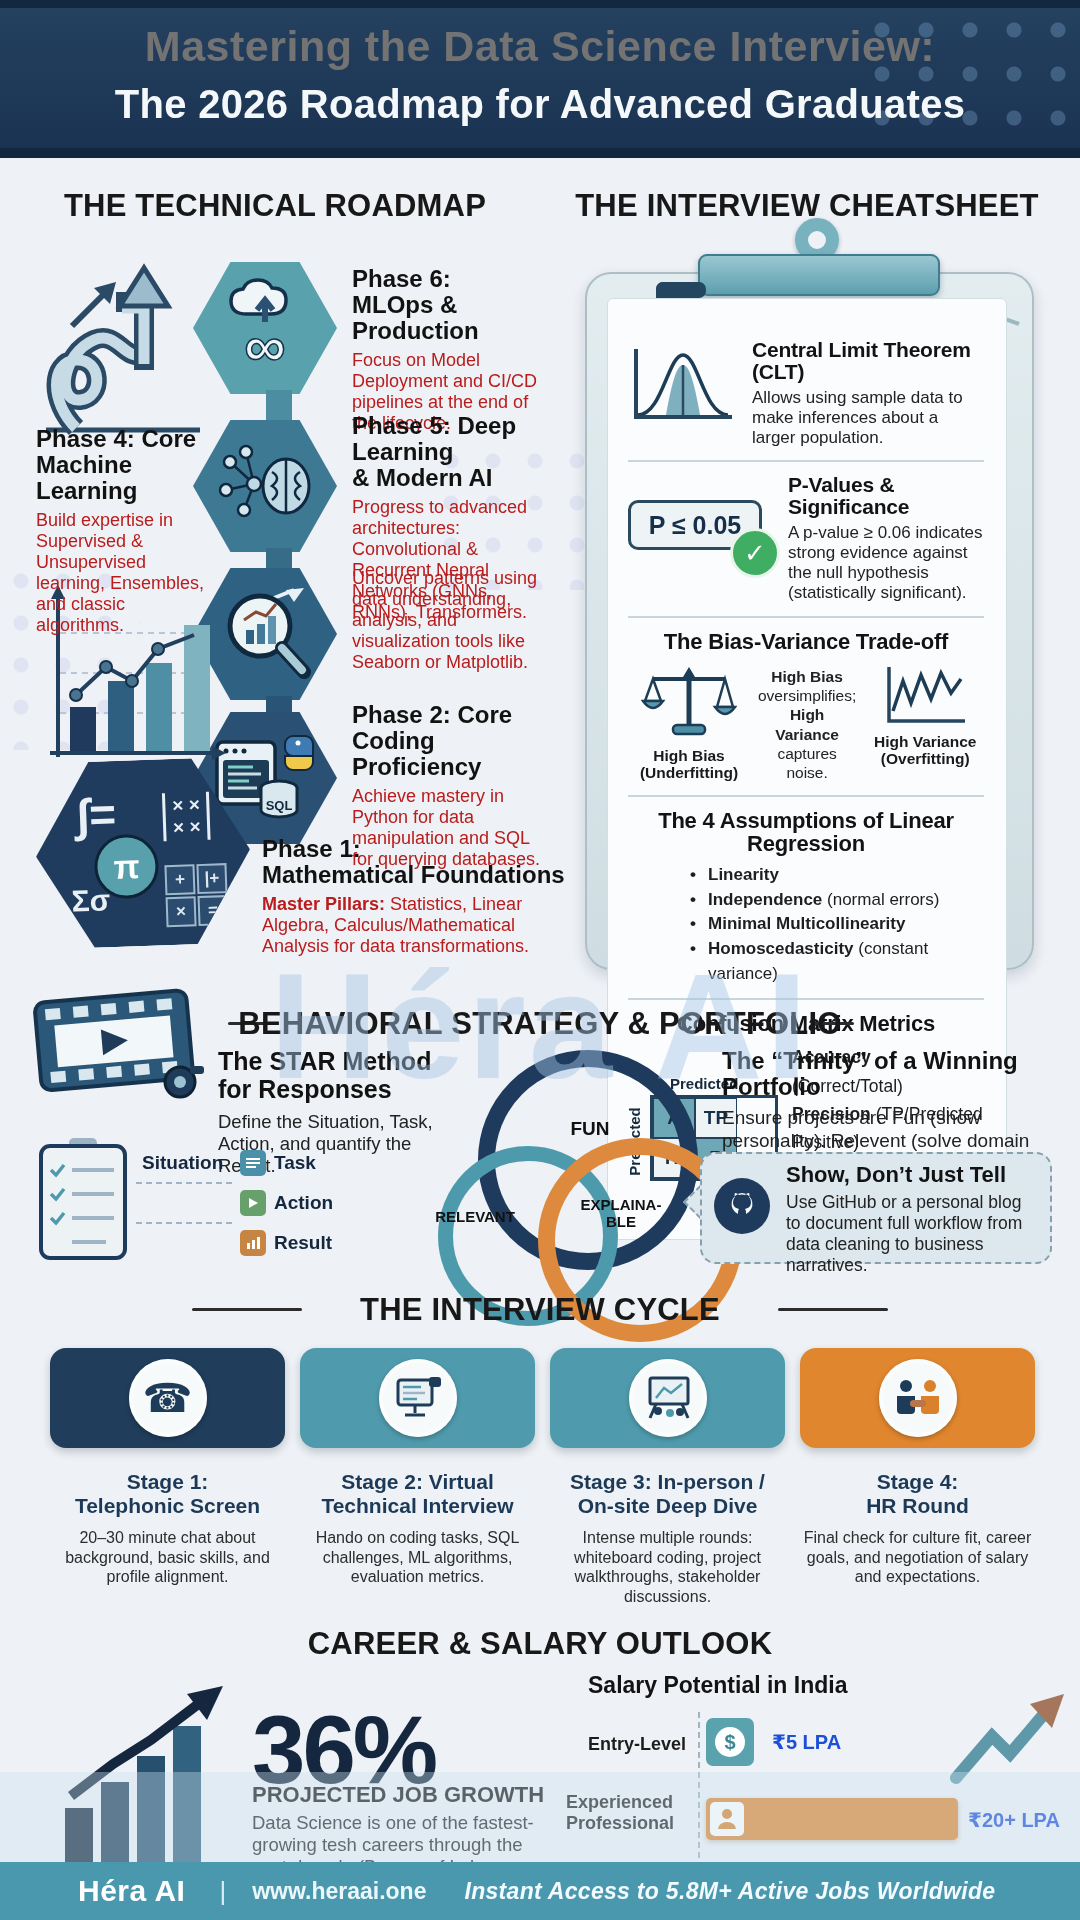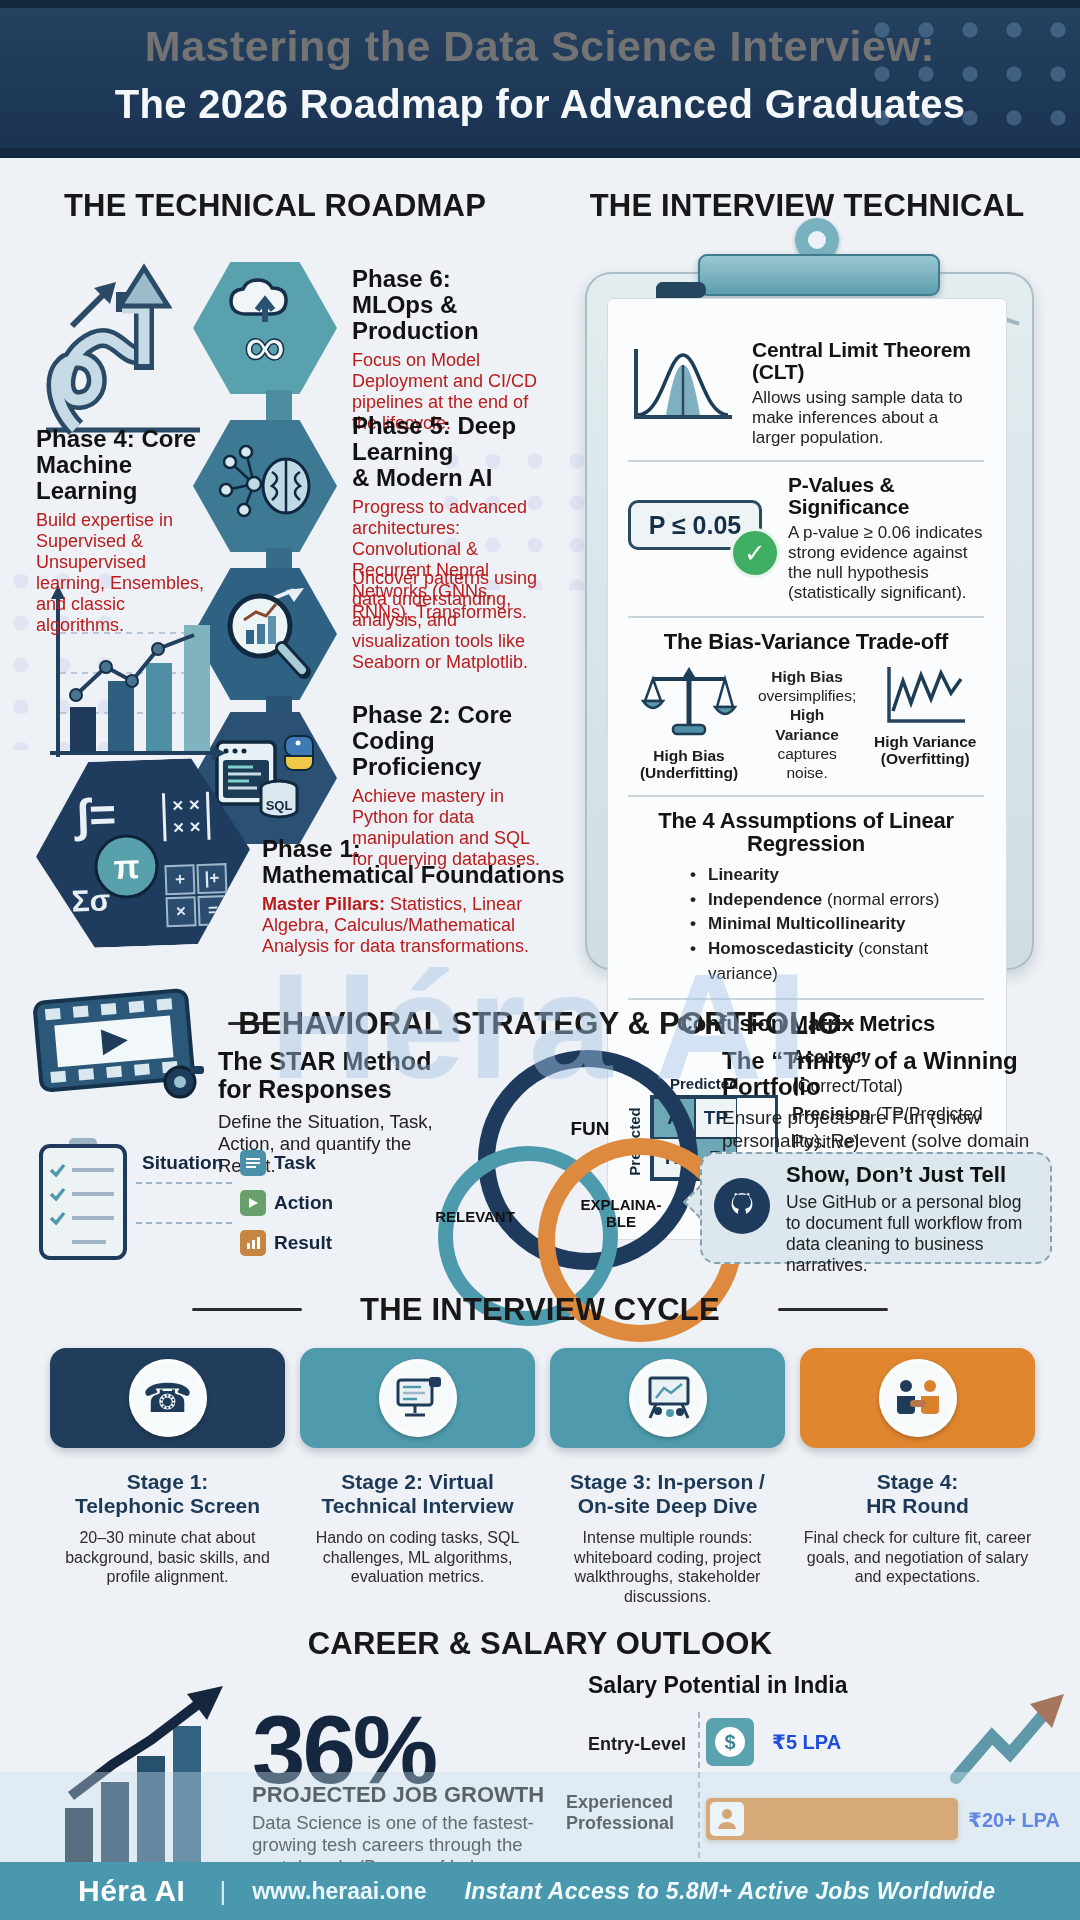--- a/index.html
+++ b/index.html
@@ -227,21 +227,21 @@
     <div class="phase-title pl">Phase 2: Core
 Coding Proficiency</div>
     <div class="phase-desc">Achieve mastery in Python for data manipulation and SQL for querying databases.</div>
   </div>
   <div class="abs" style="left:262px;top:836px;width:312px;">
     <div class="phase-title pl">Phase 1:
 Mathematical Foundations</div>
     <div class="phase-desc"><span class="bold">Master Pillars:</span><span> Statistics, Linear Algebra, Calculus/Mathematical Analysis for data transformations.</span></div>
   </div>
 
-  <div class="abs sec-title ctr" style="left:557px;top:188px;width:500px;">THE INTERVIEW TECHNICAL</div>
+  <div class="abs sec-title ctr" style="left:557px;top:188px;width:500px;">THE INTERVIEW CHEATSHEET</div>
 
   <div class="abs cs-shell"></div>
 
   <div class="abs" style="left:795px;top:218px;width:44px;height:44px;border-radius:50%;border:13px solid #79b2bf;box-sizing:border-box;box-shadow:0 2px 4px rgba(20,50,70,.3);"></div>
   <div class="abs" style="left:698px;top:254px;width:238px;height:38px;background:linear-gradient(#9ac7d1,#5d9fae);border:2px solid #3e7c8e;border-radius:9px;box-shadow:0 3px 6px rgba(20,50,70,.3);"></div>
   <div class="abs" style="left:656px;top:282px;width:16px;height:54px;background:#24475f;border-radius:7px;"></div>
   <div class="abs" style="left:656px;top:282px;width:50px;height:16px;background:#24475f;border-radius:7px;"></div>
   <svg class="abs" style="left:607px;top:300px;" width="420" height="40" viewBox="0 0 420 40">
     <path d="M64 28 Q120 10 180 22 T300 18 T412 24" fill="none" stroke="#9eb7c0" stroke-width="4"></path>
   </svg>

